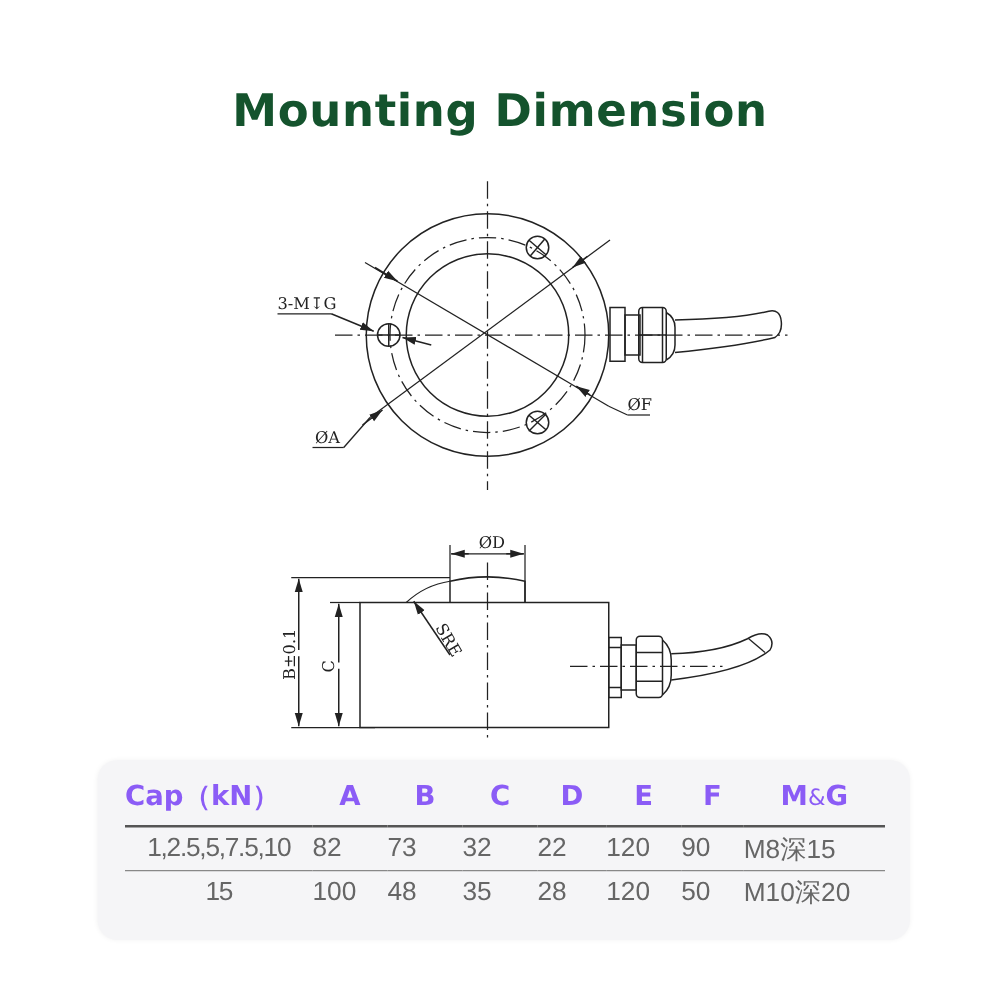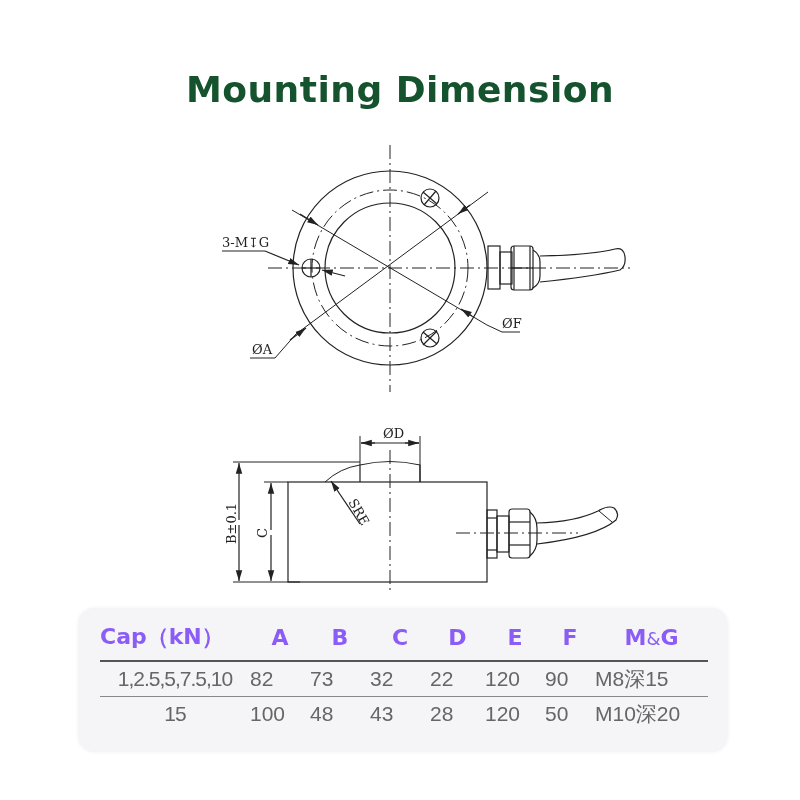--- a/index.html
+++ b/index.html
@@ -168,20 +168,20 @@
       <td>32</td>
       <td>22</td>
       <td>120</td>
       <td>90</td>
       <td>M8深15</td>
     </tr>
     <tr>
       <td class="cap">15</td>
       <td>100</td>
       <td>48</td>
-      <td>43</td>
+      <td>35</td>
       <td>28</td>
       <td>120</td>
       <td>50</td>
       <td>M10深20</td>
     </tr>
   </tbody>
 </table>
 
 </body></html>

